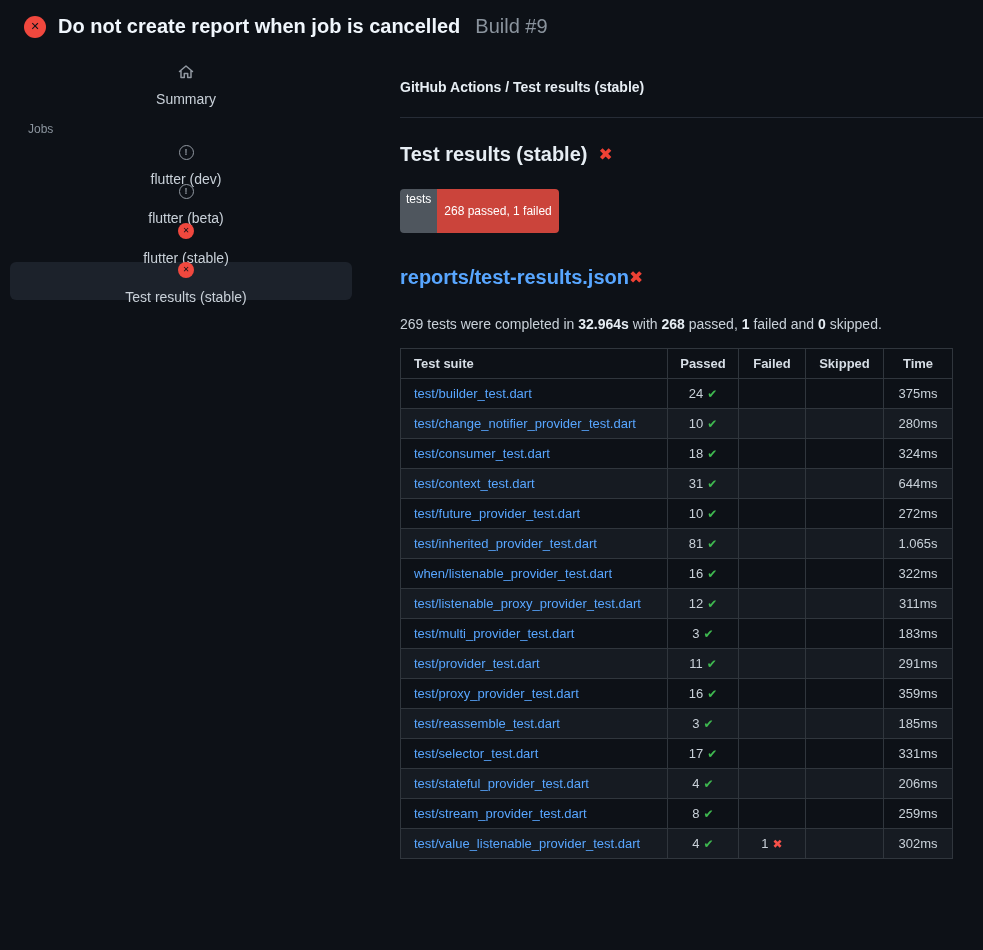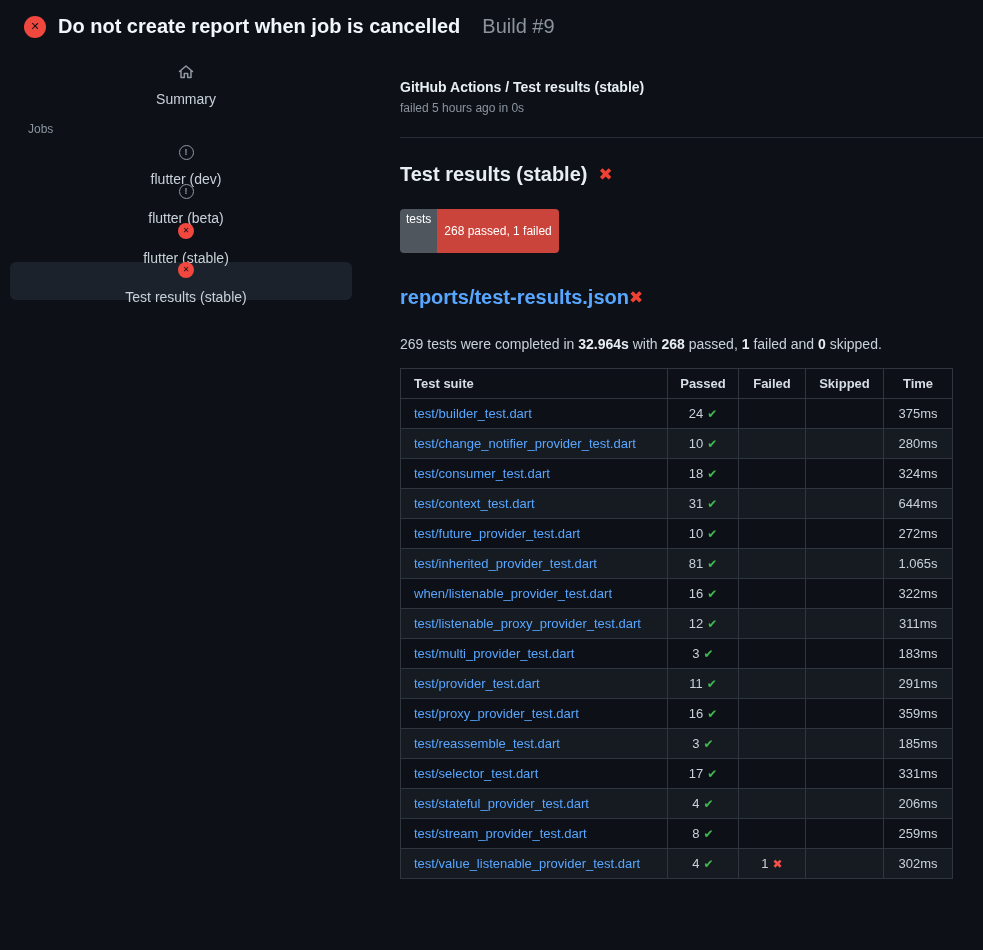--- a/index.html
+++ b/index.html
@@ -13,21 +13,21 @@
   
   header { display:flex; align-items:center; gap:12px; padding:15px 24px 11px 24px; }
   .status-circle {
     border-radius:50%; background:#f0483e; color:#0d1117;
     display:inline-flex; align-items:center; justify-content:center;
     font-weight:700; flex:none; line-height:1;
   }
   .status-circle.lg { width:22px; height:22px; font-size:11px; }
   .status-circle.sm { width:16px; height:16px; font-size:8px; }
   h1 { margin:0; font-size:20px; font-weight:700; color:#f0f6fc; }
-  h1 .build { color:#8b949e; font-weight:400; margin-left:22px; }
+  h1 .build { color:#8b949e; font-weight:400; margin-left:15px; }
 
   
   .page-body { display:flex; align-items:flex-start; }
   .sidebar { width:380px; flex:none; padding-top:14px; }
   main { flex:1; min-width:0; padding-left:20px; }
 
   
   .side-item {
     display:flex; align-items:center; gap:11px; height:38px;
     margin:1px 28px 1px 10px; padding:0 8px 0 18px;
@@ -124,21 +124,20 @@
       <div class="side-item selected">
         <span class="status-circle sm">
             <span>✕</span>
           </span>
         <span>Test results (stable)</span>
       </div>
     </nav>
 
     <main>
       <div class="crumb">GitHub Actions / Test results (stable)</div>
-      <div class="meta">failed 5 hours ago in 0s</div>
       <hr class="divider">
 
       <h2 class="section-title">
         <span>Test results (stable)</span>
         <span class="x-mark">✖</span>
       </h2>
 
       <div class="badge">
         <span class="badge-label">tests</span>
         <span class="badge-value">268 passed, 1 failed</span>

